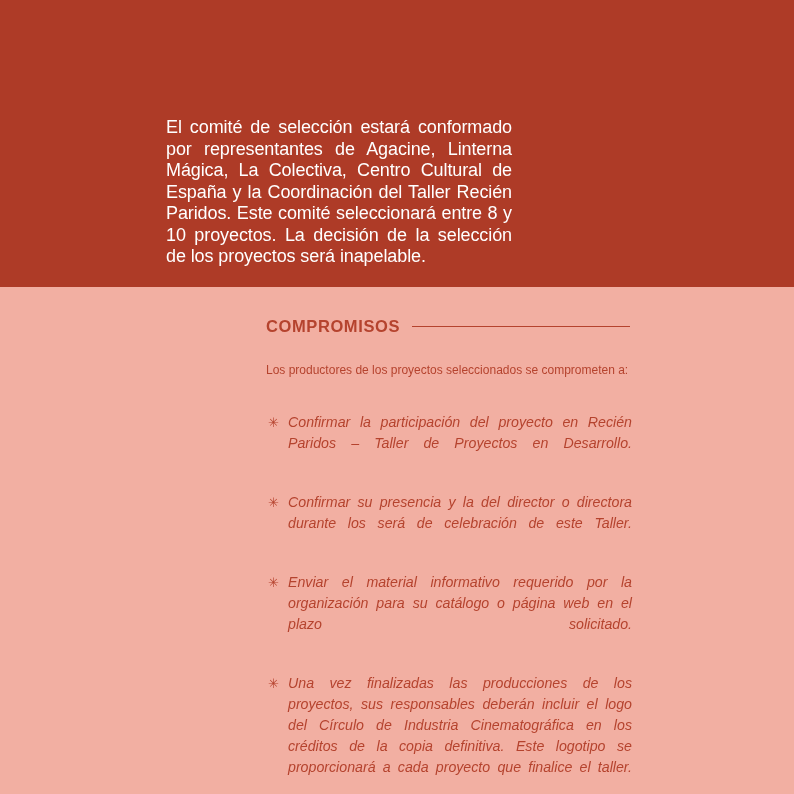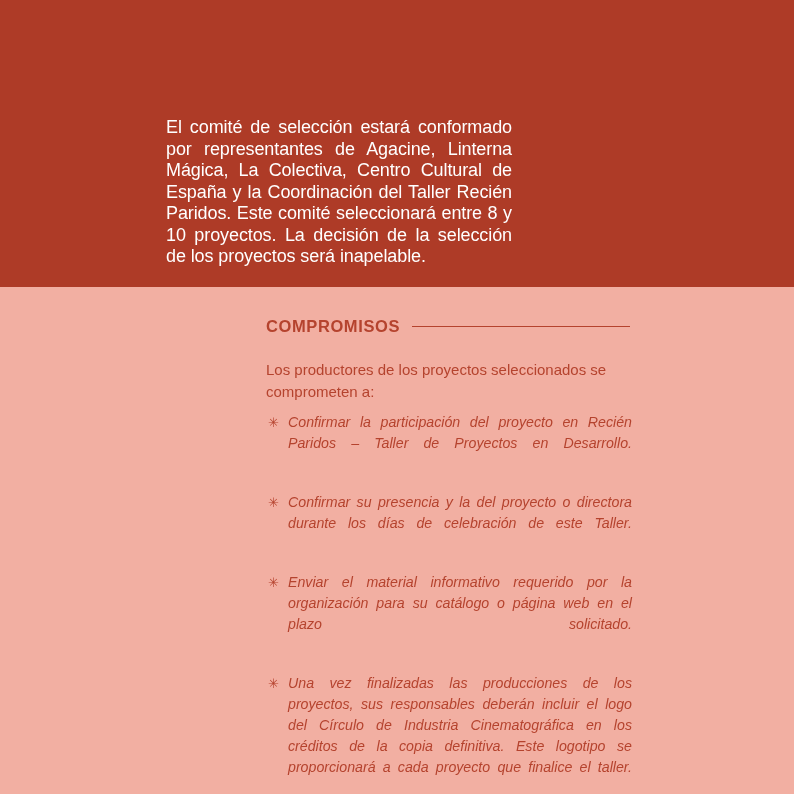--- a/index.html
+++ b/index.html
@@ -80,21 +80,21 @@
     background: #b5432e;
   }
 
   
   #commit-lead {
     position: absolute;
     left: 266px;
     top: 72px;
     width: 366px;
     color: #b5432e;
-    font-size: 15px;
+    font-size: 12px;
     line-height: 22px;
   }
 
   
   #commit-list {
     position: absolute;
     left: 266px;
     top: 125px;
     width: 366px;
     list-style: none;
@@ -159,21 +159,21 @@
 
     <p id="commit-lead">Los productores de los proyectos seleccionados se comprometen a:</p>
 
     <ul id="commit-list">
       <li class="commit-item">
         <span class="commit-bullet">✳</span>
         <span class="commit-text">Confirmar la participación del proyecto en Recién Paridos – Taller de Proyectos en Desarrollo.</span>
       </li>
       <li class="commit-item">
         <span class="commit-bullet">✳</span>
-        <span class="commit-text">Confirmar su presencia y la del proyecto o directora durante los días de celebración de este Taller.</span>
+        <span class="commit-text">Confirmar su presencia y la del director o directora durante los será de celebración de este Taller.</span>
       </li>
       <li class="commit-item">
         <span class="commit-bullet">✳</span>
         <span class="commit-text">Enviar el material informativo requerido por la organización para su catálogo o página web en el plazo solicitado.</span>
       </li>
       <li class="commit-item">
         <span class="commit-bullet">✳</span>
         <span class="commit-text">Una vez finalizadas las producciones de los proyectos, sus responsables deberán incluir el logo del Círculo de Industria Cinematográfica en los créditos de la copia definitiva. Este logotipo se proporcionará a cada proyecto que finalice el taller.</span>
       </li>
     </ul>

